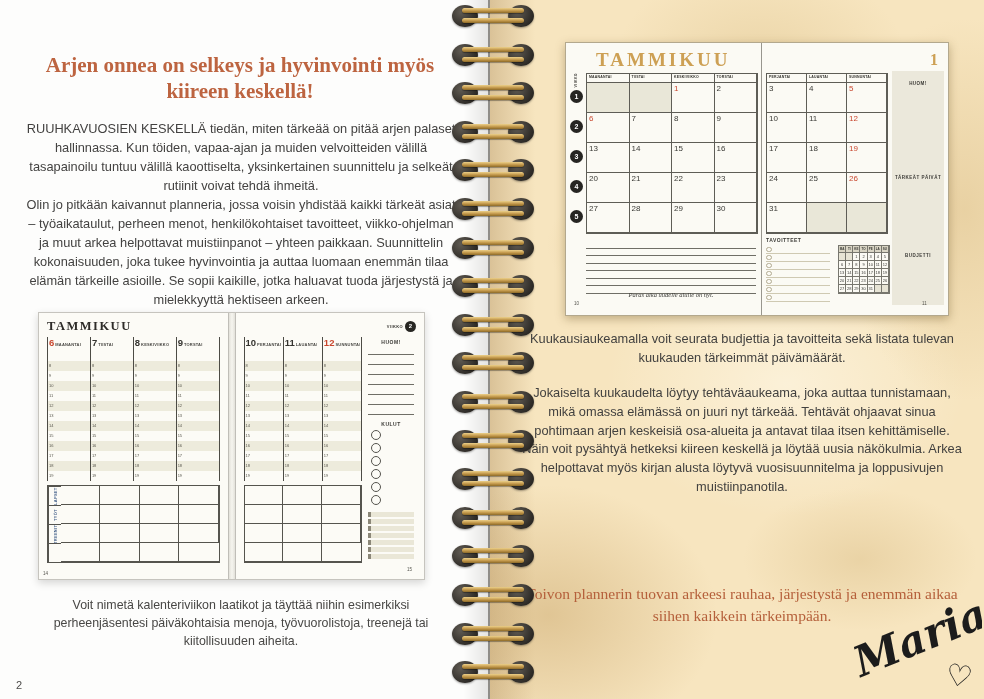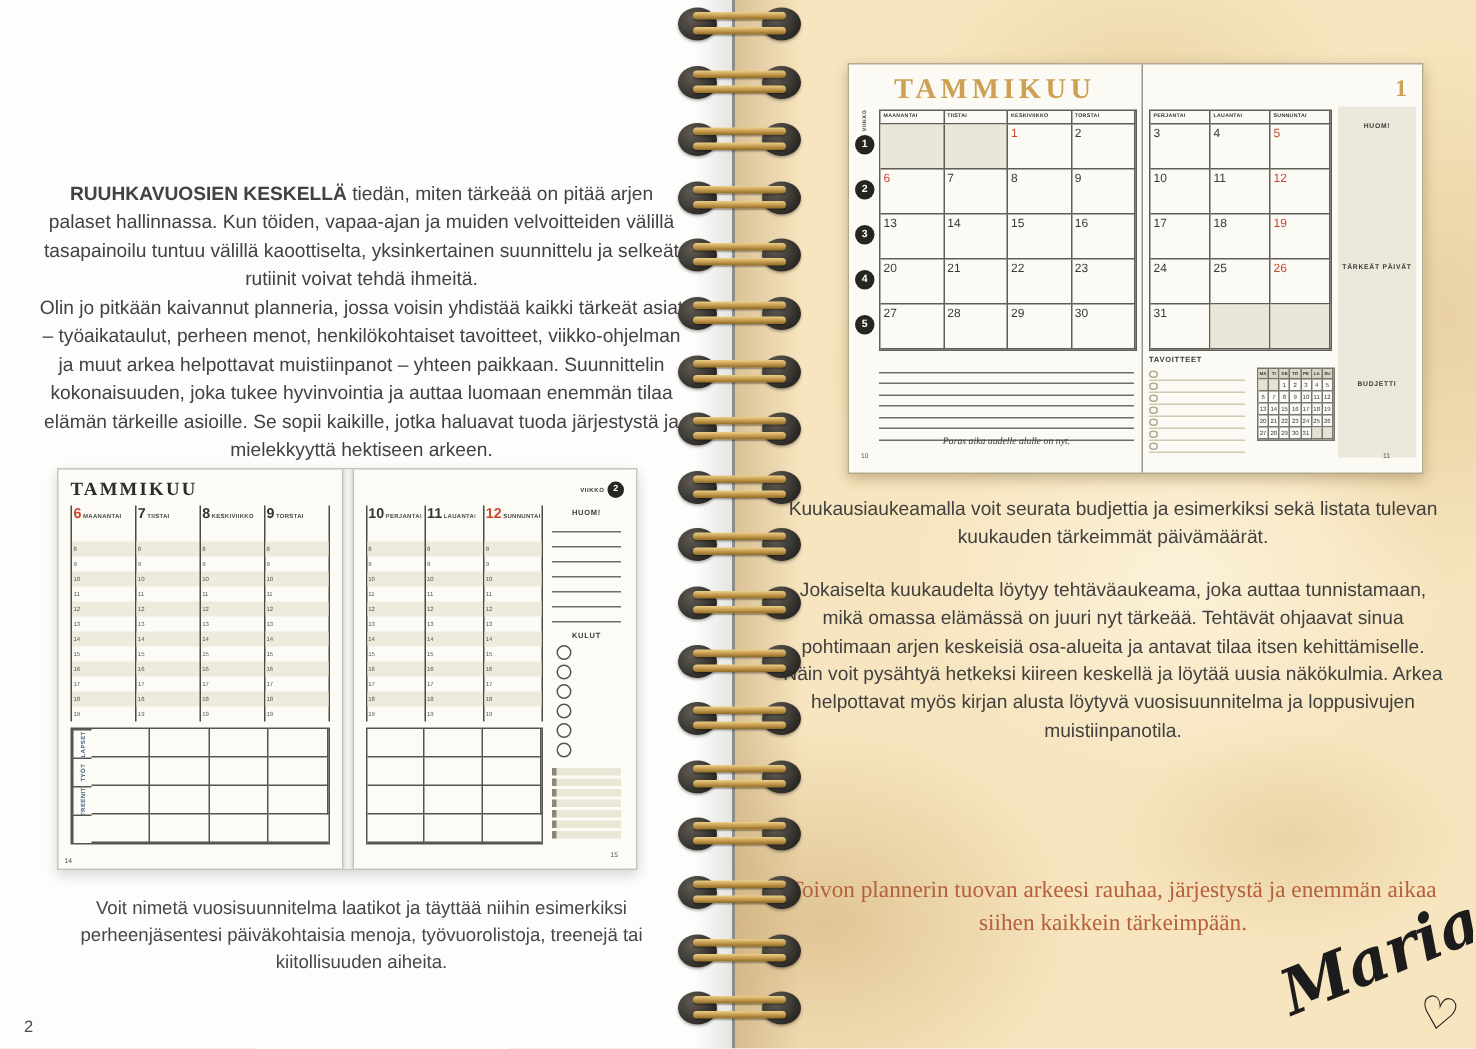--- a/index.html
+++ b/index.html
@@ -114,30 +114,31 @@
   .mcc.h{height:6px;background:#d9d5c4;font-size:3px;font-weight:bold;line-height:6px;}
   .mcc.shade{background:#e6e3d4;}
   .mpg{position:absolute;top:258px;font-size:4.5px;color:#55544e;}
   .mpgl{left:8px;} .mpgr{left:356px;}
   
   .rp{position:absolute;left:522px;width:440px;text-align:center;font-size:12.8px;line-height:1.47;color:#42413f;}
   .rcap{top:330px;} .rp1{top:384px;} .rp2{top:498px;}
   .closing{position:absolute;left:522px;top:583px;width:440px;text-align:center;
            font-family:"Liberation Serif",serif;font-size:15.5px;line-height:1.45;color:#b5603b;}
   .signature{position:absolute;left:848px;top:582px;width:134px;height:112px;}
-  b{font-weight:bold;}
+  b{font-weight:normal;}
 </style>
 </head>
 <body>
 
 <div class="spread">
 
   <div class="page-right-bg"></div>
 
   <div class="page-left">
+    <div class="title">Arjen onnea on selkeys ja hyvinvointi myös kiireen keskellä!</div>
     <div class="p p1"><b>RUUHKAVUOSIEN KESKELLÄ</b><span> tiedän, miten tärkeää on pitää arjen palaset hallinnassa. Kun töiden, vapaa-ajan ja muiden velvoitteiden välillä tasapainoilu tuntuu välillä kaoottiselta, yksinkertainen suunnittelu ja selkeät rutiinit voivat tehdä ihmeitä.</span></div>
     <div class="p p2">Olin jo pitkään kaivannut planneria, jossa voisin yhdistää kaikki tärkeät asiat – työaikataulut, perheen menot, henkilökohtaiset tavoitteet, viikko-ohjelman ja muut arkea helpottavat muistiinpanot – yhteen paikkaan. Suunnittelin kokonaisuuden, joka tukee hyvinvointia ja auttaa luomaan enemmän tilaa elämän tärkeille asioille. Se sopii kaikille, jotka haluavat tuoda järjestystä ja mielekkyyttä hektiseen arkeen.</div>
 
     <div class="weekly">
       <div class="whalf left">
         <div class="wtitle">TAMMIKUU</div>
         <div class="daycols">
             <div class="daycol">
               <div class="dhead">
                 <div class="dnum red">6</div>
@@ -348,21 +349,21 @@
               <div class="sbar"></div>
               <div class="sbar"></div>
               <div class="sbar"></div>
               <div class="sbar"></div>
             </div>
           <div class="wpg wpr">15</div>
         </div>
       </div>
     </div>
 
-    <div class="caption">Voit nimetä vuosisuunnitelma laatikot ja täyttää niihin esimerkiksi perheenjäsentesi päiväkohtaisia menoja, työvuorolistoja, treenejä tai kiitollisuuden aiheita.</div>
+    <div class="caption">Voit nimetä kalenteriviikon laatikot ja täyttää niihin esimerkiksi perheenjäsentesi päiväkohtaisia menoja, työvuorolistoja, treenejä tai kiitollisuuden aiheita.</div>
     <div class="pgnum">2</div>
   </div>
 
   <div class="monthly">
     <div class="mtitle">TAMMIKUU</div>
     <div class="mone">1</div>
     <div class="mdivider"></div>
     <div class="wkcol">
       <div class="wkvlab">VIIKKO</div>
     <div class="wk" style="top: 17px;">1</div>
@@ -483,21 +484,21 @@
         <div class="mcc">29</div>
         <div class="mcc">30</div>
         <div class="mcc">31</div>
         <div class="mcc shade"></div>
         <div class="mcc shade"></div>
       </div>
     <div class="mpg mpgl">10</div>
     <div class="mpg mpgr">11</div>
   </div>
 
-  <div class="rp rcap">Kuukausiaukeamalla voit seurata budjettia ja esimerkiksi sekä listata tulevan kuukauden tärkeimmät päivämäärät.</div>
+  <div class="rp rcap">Kuukausiaukeamalla voit seurata budjettia ja tavoitteita sekä listata tulevan kuukauden tärkeimmät päivämäärät.</div>
   <div class="rp rp1">Jokaiselta kuukaudelta löytyy tehtäväaukeama, joka auttaa tunnistamaan, mikä omassa elämässä on juuri nyt tärkeää. Tehtävät ohjaavat sinua pohtimaan arjen keskeisiä osa-alueita ja antavat tilaa itsen kehittämiselle. Näin voit pysähtyä hetkeksi kiireen keskellä ja löytää uusia näkökulmia. Arkea helpottavat myös kirjan alusta löytyvä vuosisuunnitelma ja loppusivujen muistiinpanotila.</div>
   <div class="closing">Toivon plannerin tuovan arkeesi rauhaa, järjestystä ja enemmän aikaa siihen kaikkein tärkeimpään.</div>
 
   <div class="signature">
     <svg width="134" height="112" viewBox="0 0 134 112">
       <g transform="rotate(-22 62 56)">
         <text x="2" y="74" font-family="DejaVu Serif, Liberation Serif, serif" font-style="italic" font-weight="bold" font-size="42" fill="#1c1c1c" id="sig-text">Maria</text>
       </g>
       <text x="98" y="104" font-family="DejaVu Sans, sans-serif" font-size="30" fill="#1c1c1c" transform="rotate(10 110 92)" id="sig-heart">♡</text>
     </svg>

